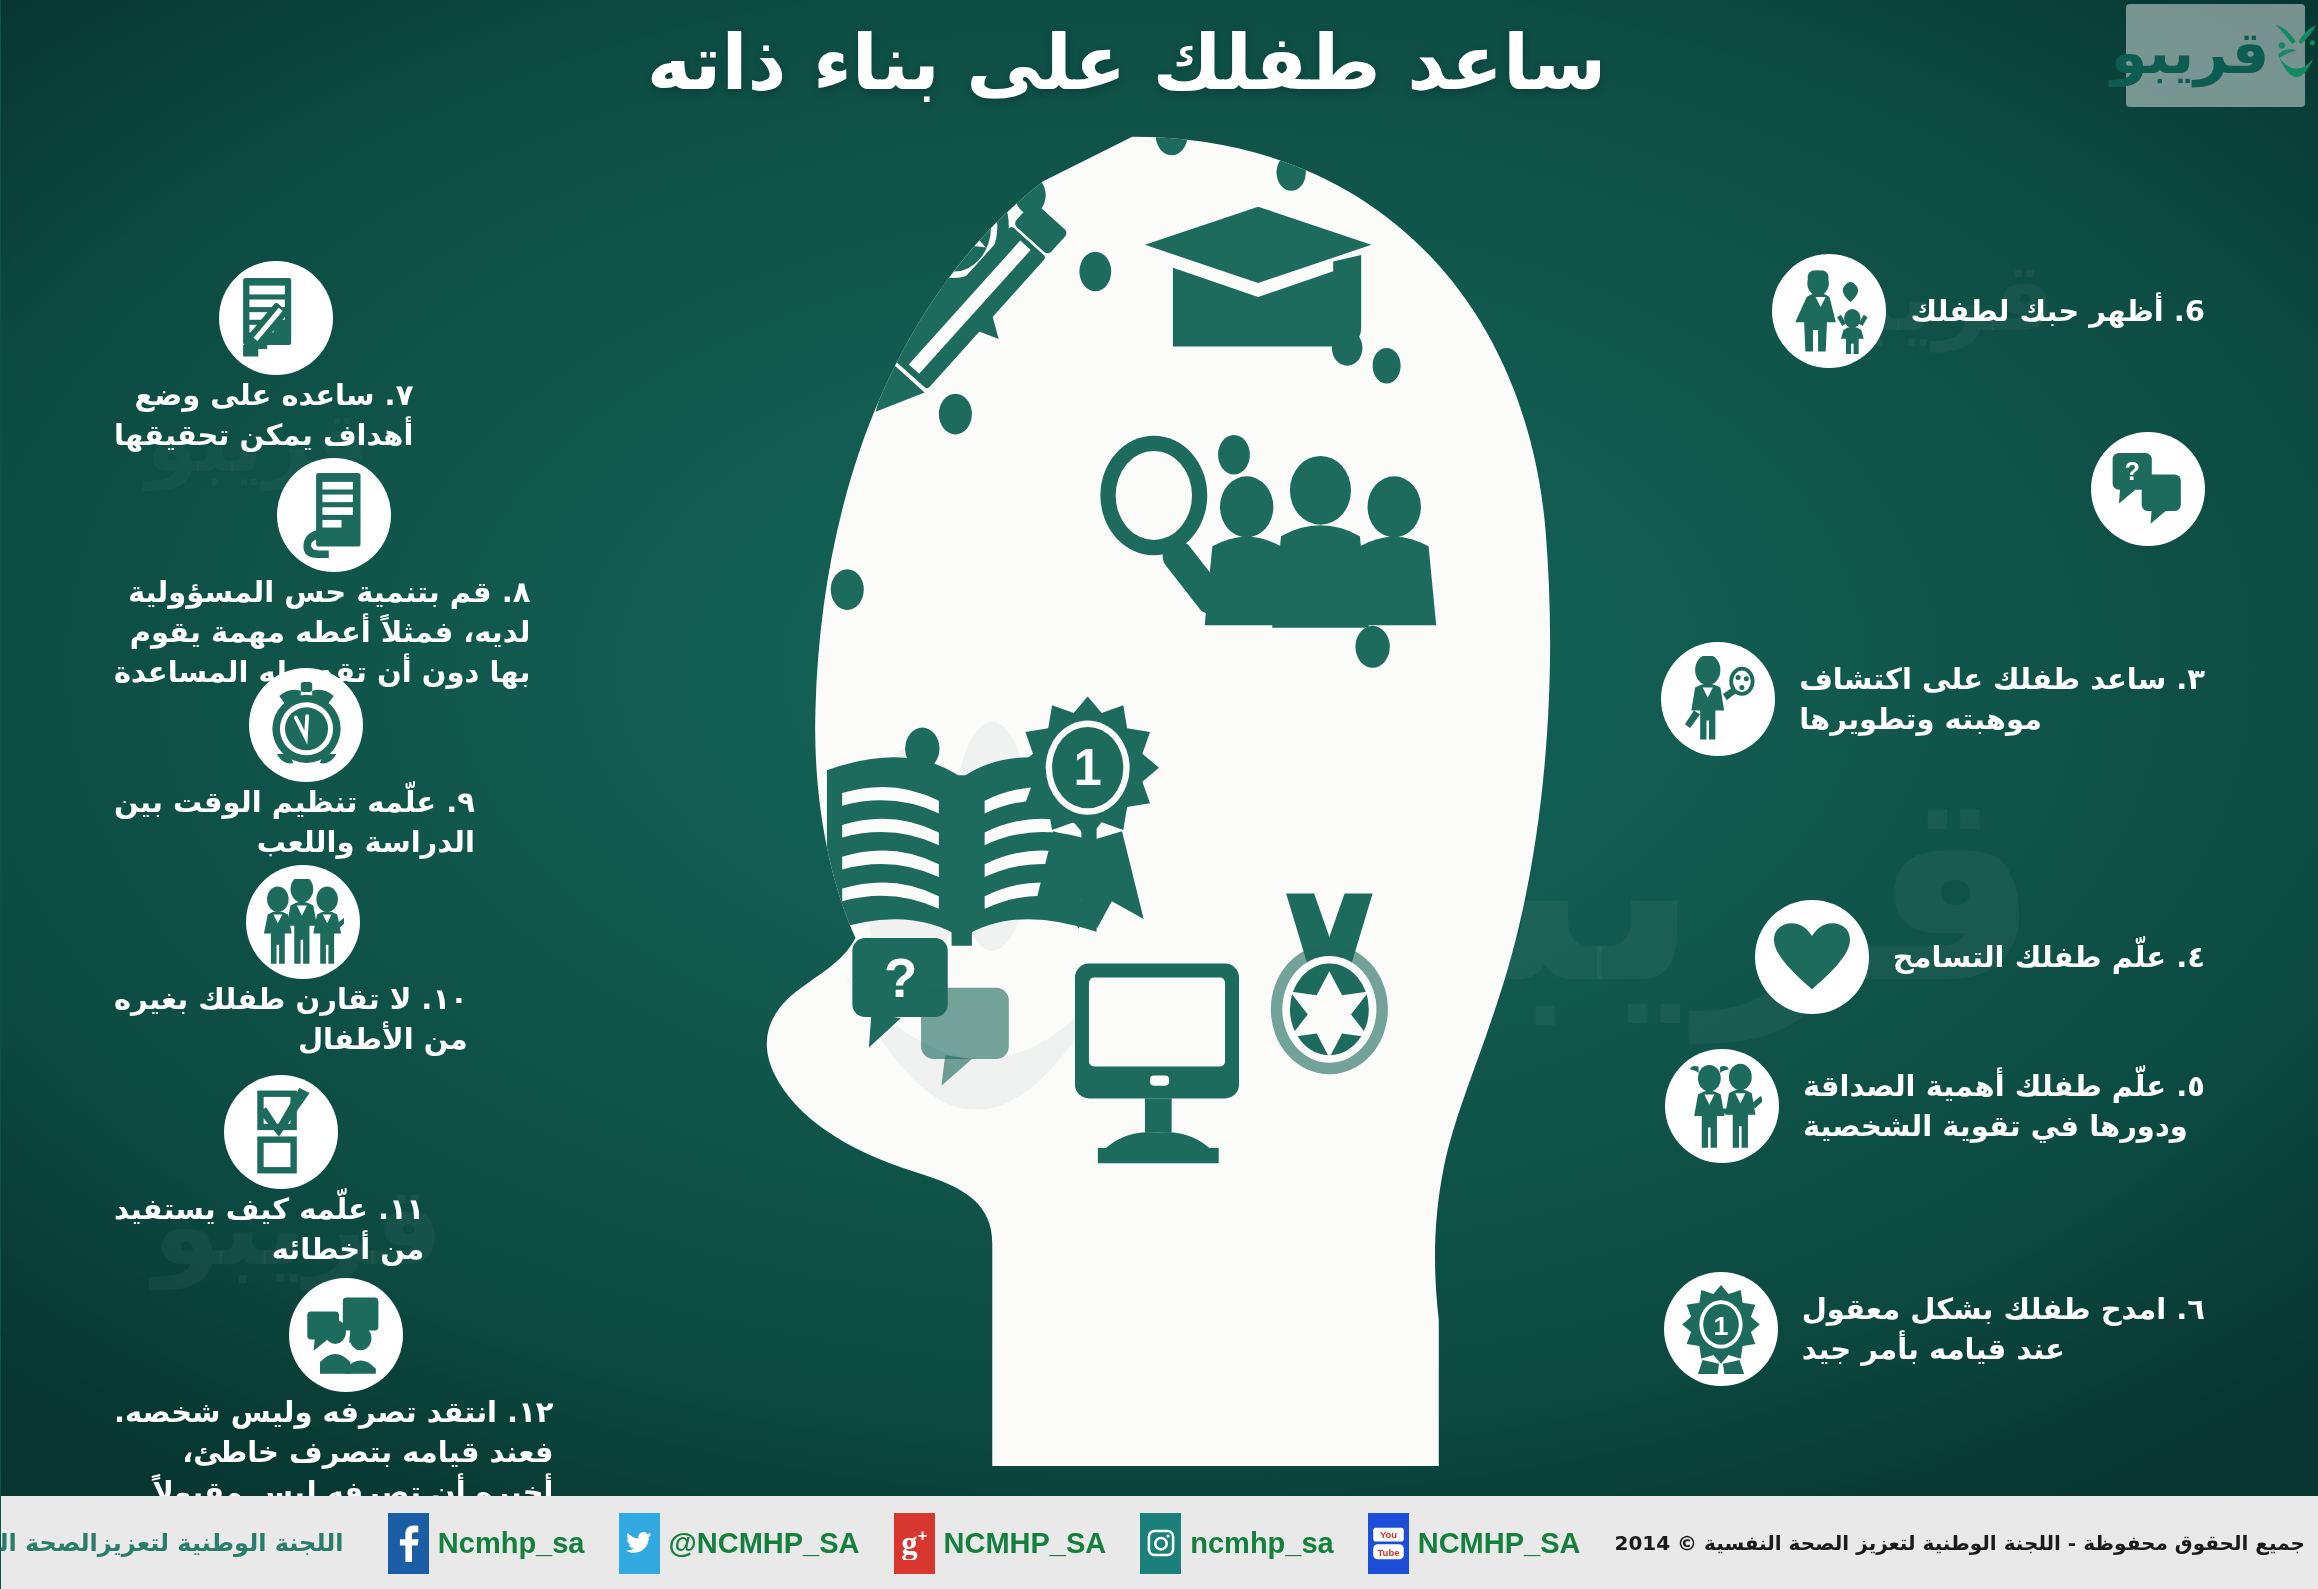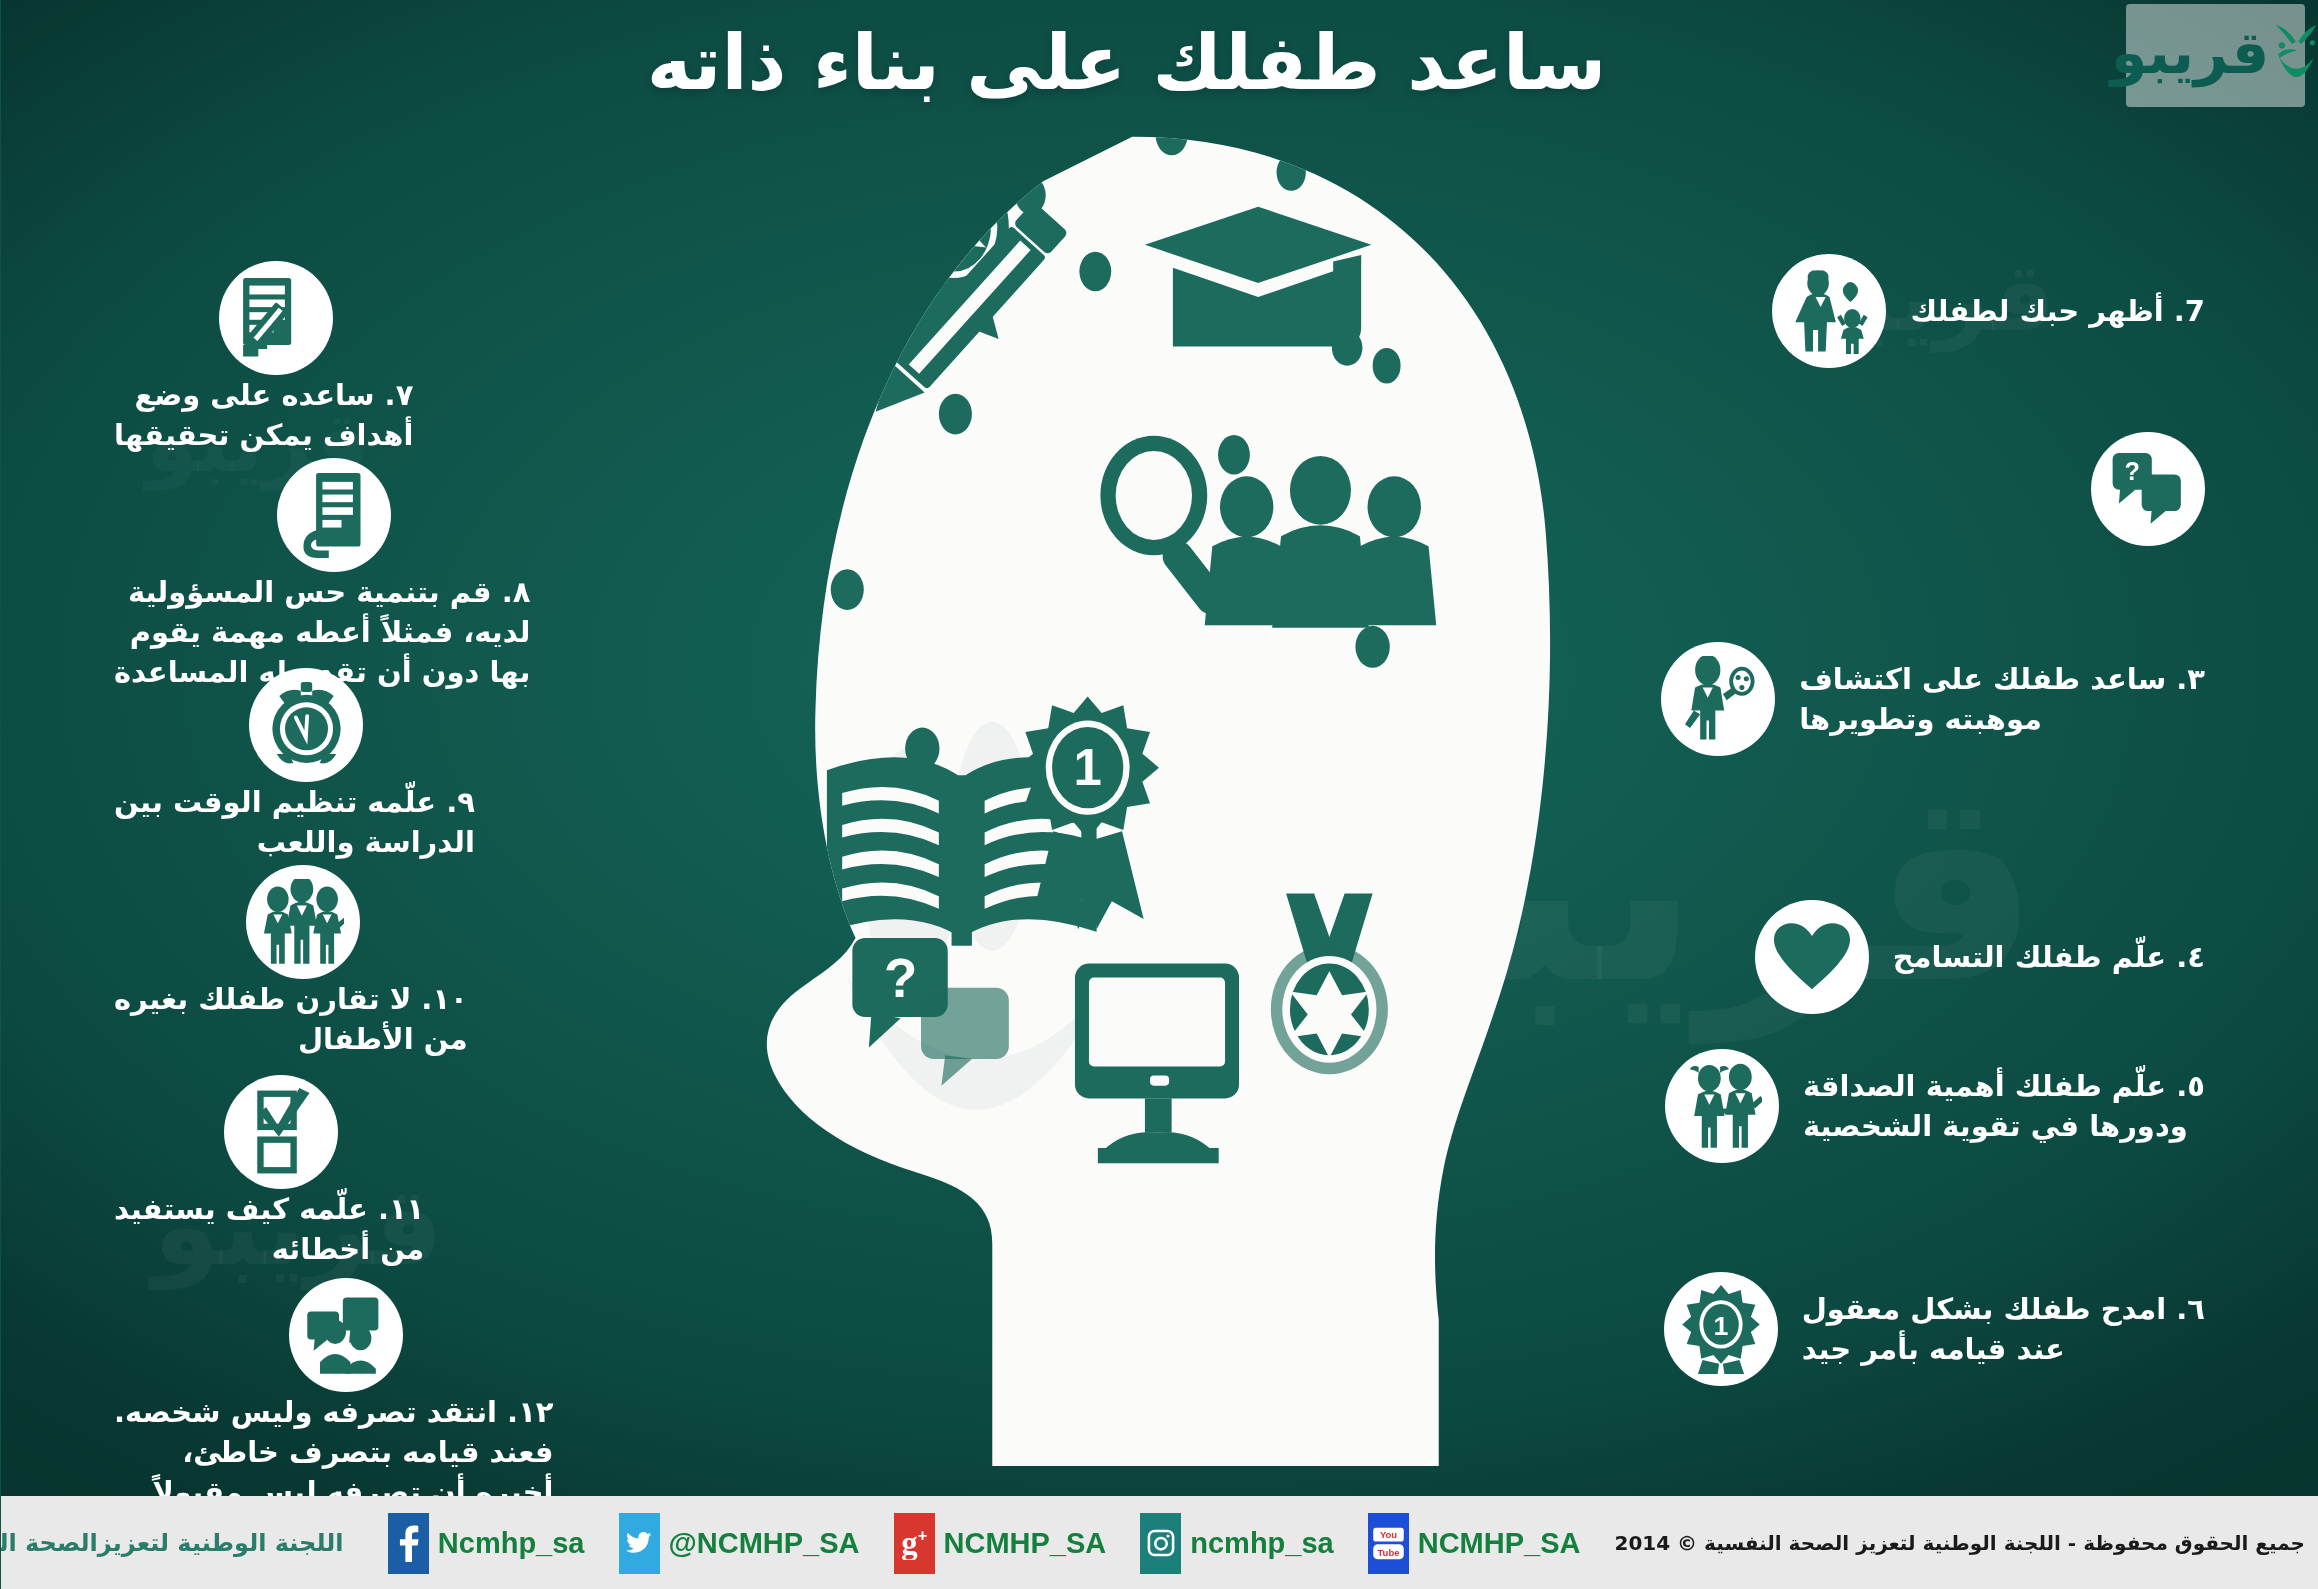--- a/index.html
+++ b/index.html
@@ -287,21 +287,21 @@
         <circle cx="62" cy="34" r="4"></circle>
         <path d="M8 52 q14 -12 30 -6 q-18 4 -28 12z"></path>
       </g>
       <path d="M10 58 q27 60 54 0 q-27 34 -54 0z" fill="#0e8c62"></path>
     </svg>
   </span>
   <span class="brand-text">قريبو</span>
 </div>
 
 <div class="item col-right" style="top:254px; right:114px;">
-  <div class="txt">7. أظهر حبك لطفلك</div>
+  <div class="txt">6. أظهر حبك لطفلك</div>
   <div class="bubble">
     <svg width="79" height="85" viewBox="0 0 124 134" fill="#1d6b5c">
       <path d="M30 6 q8 -8 14 0 q6 -8 14 0 q6 8 -2 16 l-12 12 l-12 -12 q-8 -8 -2 -16z"></path>
       <ellipse cx="44" cy="22" rx="17" ry="20"></ellipse>
       <path d="M26 44 q18 -12 36 0 l10 40 l-14 0 l-2 46 l-12 0 l0 -34 l-8 0 l0 34 l-12 0 l-2 -46 l-14 0 z"></path>
       <path d="M40 44 l8 16 l8 -16z" fill="#fff"></path>
       <path d="M86 26 q9 -11 18 0 q9 11 -9 26 q-18 -15 -9 -26z"></path>
       <ellipse cx="98" cy="78" rx="13" ry="15"></ellipse>
       <path d="M84 96 q14 -10 28 0 l4 14 l-8 0 l0 24 l-8 0 l0 -16 l-4 0 l0 16 l-8 0 l0 -24 l-8 0z"></path>
       <path d="M82 90 l-8 -14 l6 -4 l8 14z"></path>

